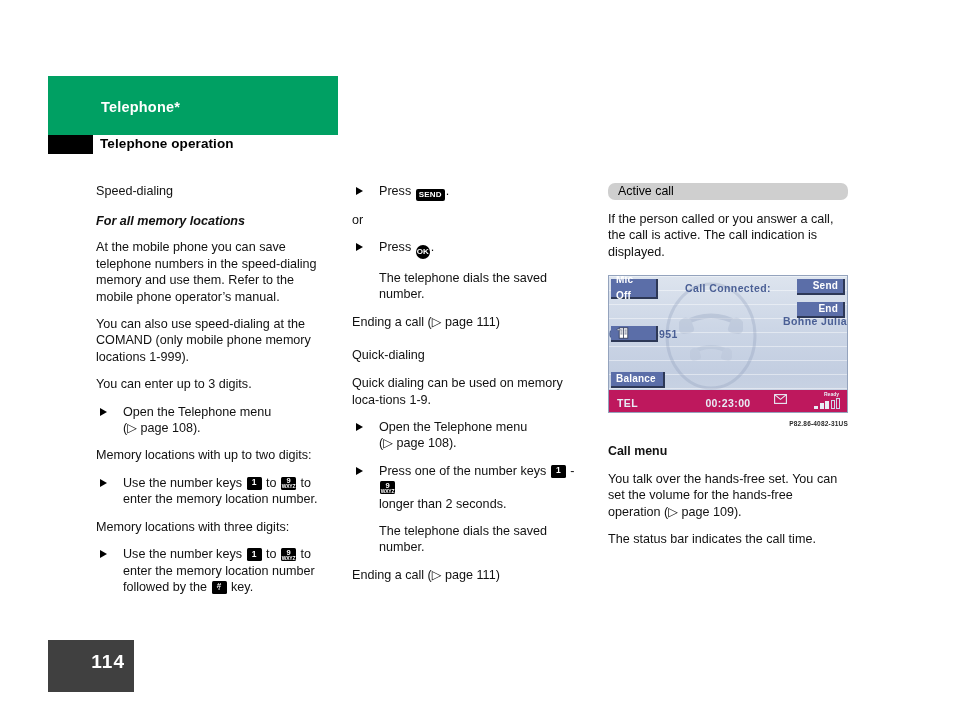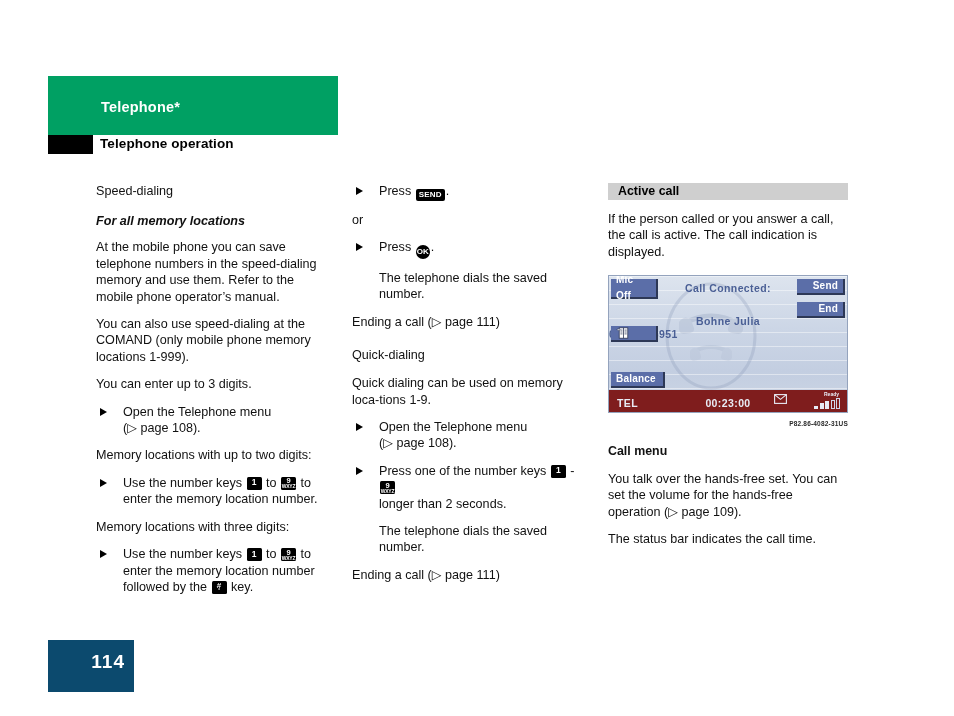--- a/index.html
+++ b/index.html
@@ -76,23 +76,24 @@
   .kok{
     display:inline-block;vertical-align:-3px;
     background:#000;color:#fff;border-radius:50%;
     width:14px;height:14px;line-height:14px;text-align:center;
     font-size:8px;font-weight:bold;margin:0 1px;
   }
 
   
   .box-hd{
     width:240px;height:17px;background:#cfcfcf;
-    font-size:12.4px;font-weight:bold;color:#000;
+    font-size:12.4px;font-weight:normal;color:#000;
     line-height:17px;padding-left:10px;box-sizing:border-box;
     margin-bottom:11px;
+    border-radius:7px;
   }
 
   
   .screen{
     position:relative;width:240px;height:138px;margin-top:15px;
     background:#c8d2e2;
     border:1px solid #94a3bd;
     box-sizing:border-box;
     overflow:hidden;
     font-size:10px;
@@ -126,31 +127,31 @@
   .b-book{left:2px;top:50px;width:47px;height:16px;}
   .b-bal{left:2px;top:96px;width:54px;height:16px;}
 
   .book-ic{width:13px;height:12px;display:block;}
 
   .scr-title{
     position:absolute;left:0;right:0;top:4px;text-align:center;
     font-size:10.5px;color:#4a5f95;font-weight:bold;letter-spacing:.4px;
   }
   .scr-name{
-    position:absolute;left:0;right:0;top:37px;text-align:center;
+    position:absolute;left:0;right:0;top:37px;text-align:right;
     font-size:10.5px;color:#4a5f95;font-weight:bold;letter-spacing:.4px;
   }
   .scr-num{
     position:absolute;left:0;right:0;top:50px;text-align:left;
     font-size:10.5px;color:#4a5f95;font-weight:bold;letter-spacing:.4px;
   }
 
   .statusbar{
     position:absolute;left:0;right:0;bottom:0;height:22px;
-    background:#7f1d1d;color:#e8ebf5;
+    background:#be185d;color:#e8ebf5;
     display:flex;align-items:center;
   }
   .st-tel{position:absolute;left:8px;top:5px;font-size:10.5px;font-weight:bold;letter-spacing:.4px;}
   .st-time{position:absolute;left:0;right:0;top:5px;text-align:center;font-size:10.5px;font-weight:bold;letter-spacing:.4px;}
   .st-mail{position:absolute;right:60px;top:4px;font-size:11px;line-height:12px;}
   .st-ready{position:absolute;right:8px;top:1px;font-size:5px;font-weight:bold;letter-spacing:0;line-height:6px;}
   .st-bars{position:absolute;right:7px;top:9px;display:flex;align-items:flex-end;gap:1.5px;height:10px;}
   .st-bars i{display:block;width:4px;background:#e8ebf5;}
   .st-bars i.b1{height:3px;}
   .st-bars i.b2{height:6px;}
@@ -160,21 +161,21 @@
   .st-bars i.o5{height:11px;}
 
   .figcode{
     text-align:right;font-size:6.5px;color:#2a2a2a;
     margin-top:3px;letter-spacing:.2px;font-weight:bold;
   }
   .callmenu-h{font-size:12.4px;font-weight:bold;margin:10px 0 12px 0;}
 
   
   .foot{
-    position:absolute;left:48px;top:612px;width:86px;height:52px;background:#0c4a6e;text-decoration:underline;
+    position:absolute;left:48px;top:612px;width:86px;height:52px;background:#404040;text-decoration:underline;
   }
   .foot-num{
     position:absolute;right:9px;top:11px;color:#fff;font-size:19px;font-weight:bold;letter-spacing:1px;
   }
 </style>
 </head>
 <body>
 
 <div class="page">
 

